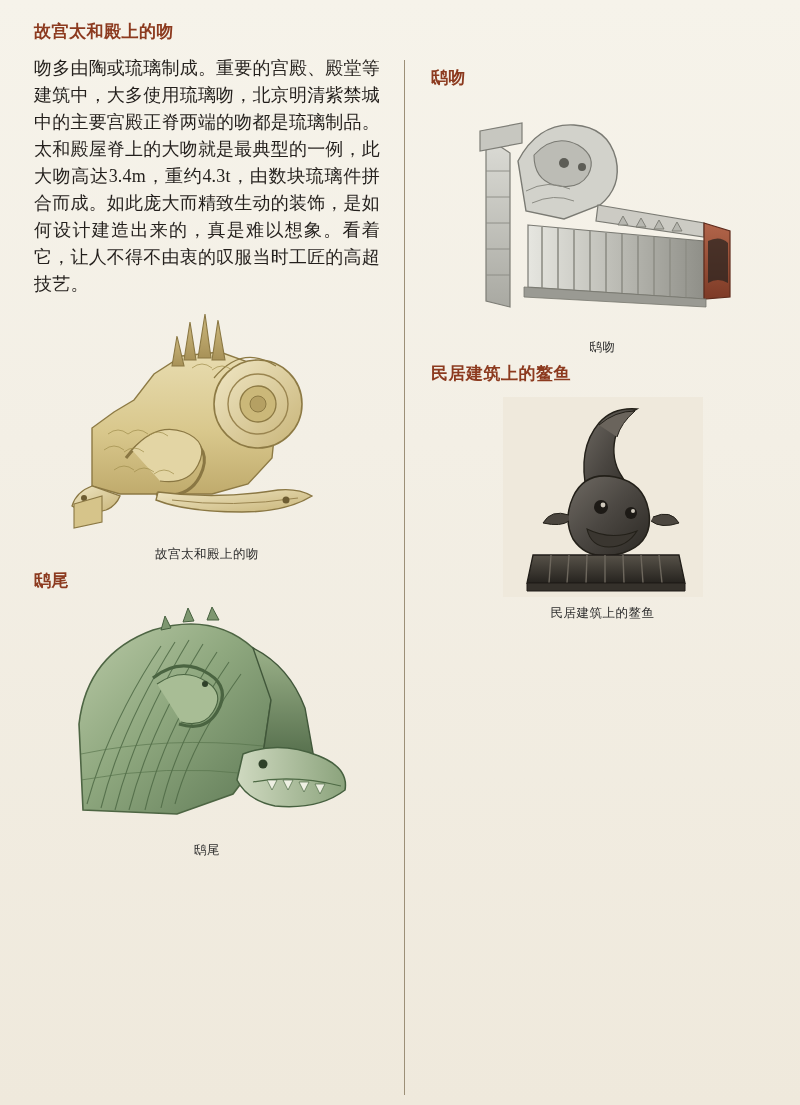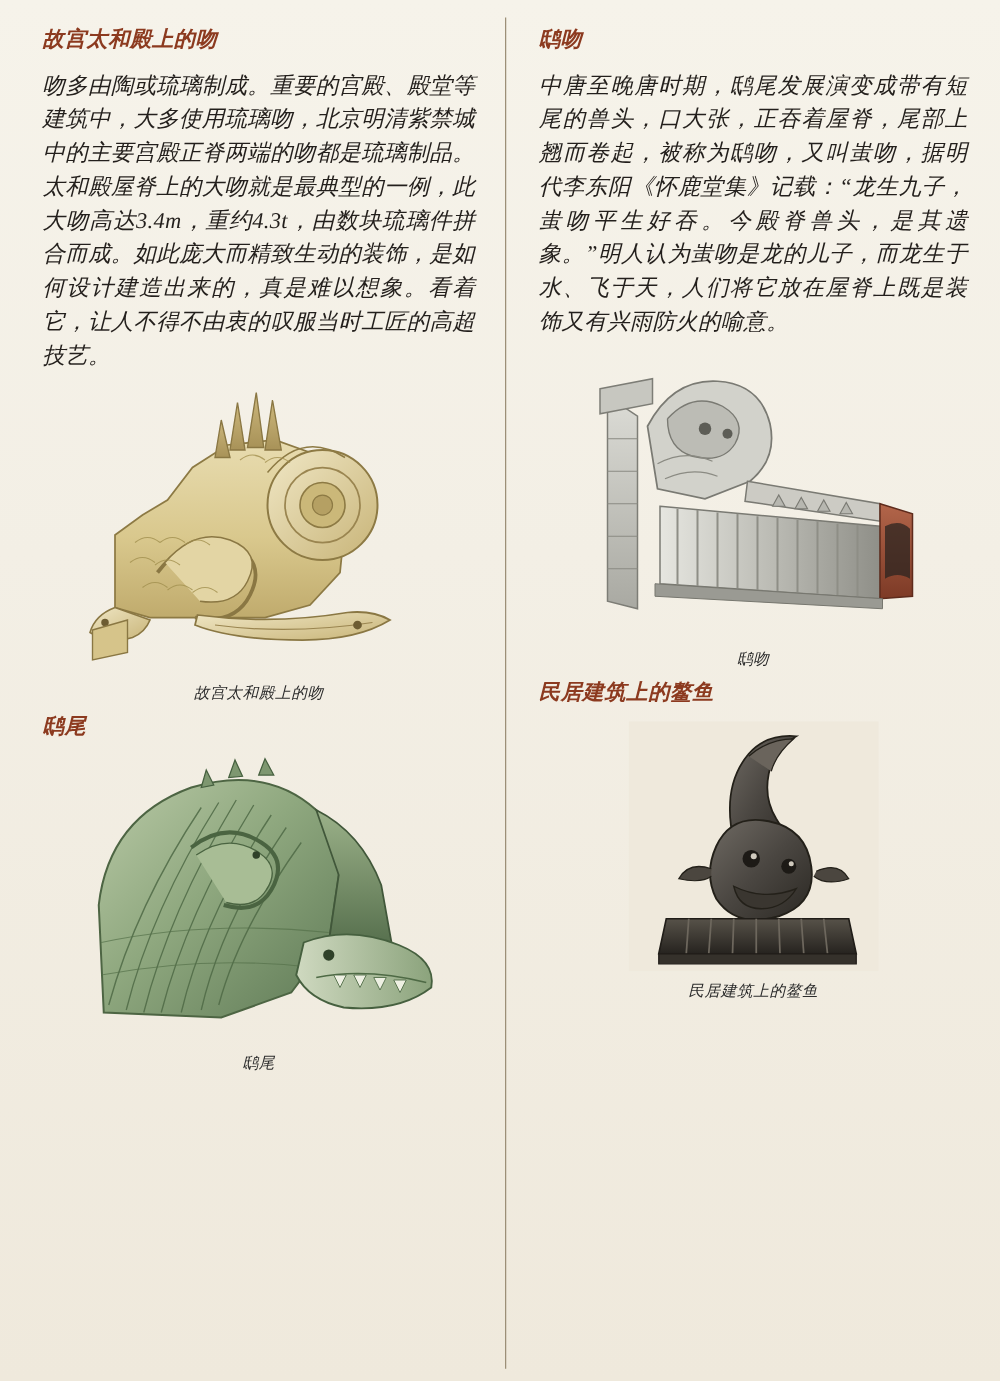--- a/index.html
+++ b/index.html
@@ -24,28 +24,28 @@
   }
   .columns {
     display: flex;
     height: 100%;
     box-sizing: border-box;
   }
   .col {
     width: 50%;
     box-sizing: border-box;
     position: relative;
-    font-style: italic;
   }
   .col-left {
     padding-right: 24px;
   }
   .col-right {
     padding-left: 26px;
     border-left: 1px solid #9c8f77;
+    margin-top: 46px;
   }
   h2.section-title {
     font-family: "Liberation Sans", "DejaVu Sans", sans-serif;
     font-size: 17px;
     font-weight: bold;
     color: #8c3a1f;
     margin: 6px 0 12px 0;
     letter-spacing: 0.5px;
   }
   p.body-text {
@@ -205,21 +205,20 @@
         </svg>
         <div class="figure-caption">鸱尾</div>
       </div>
 
     </div>
 
     <div class="col col-right">
 
       <h2 class="section-title">鸱吻</h2>
 
-      <p class="body-text">中唐至晚唐时期，鸱尾发展演变成带有短尾的兽头，口大张，正吞着屋脊，尾部上翘而卷起，被称为鸱吻，又叫蚩吻，据明代李东阳《怀鹿堂集》记载：“龙生九子，蚩吻平生好吞。今殿脊兽头，是其遗象。”明人认为蚩吻是龙的儿子，而龙生于水、飞于天，人们将它放在屋脊上既是装饰又有兴雨防火的喻意。</p>
 
       <div class="figure">
         <svg class="art" width="270" height="230" viewBox="0 0 270 230">
           <defs>
             <linearGradient id="gGray" x1="0" y1="0" x2="0" y2="1">
               <stop offset="0%" stop-color="#dcdcd6"></stop>
               <stop offset="100%" stop-color="#a9a9a2"></stop>
             </linearGradient>
             <linearGradient id="gGrayTile" x1="0" y1="0" x2="1" y2="0">
               <stop offset="0%" stop-color="#e6e6e0"></stop>

